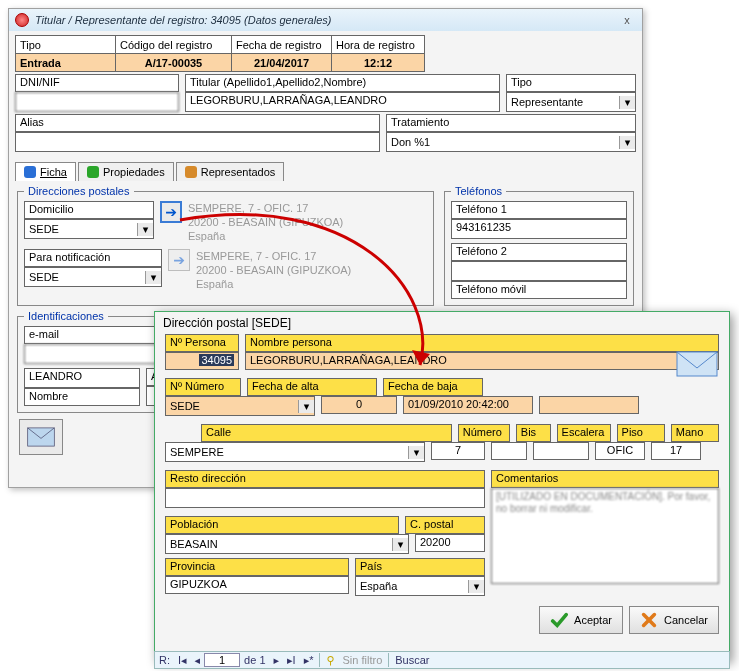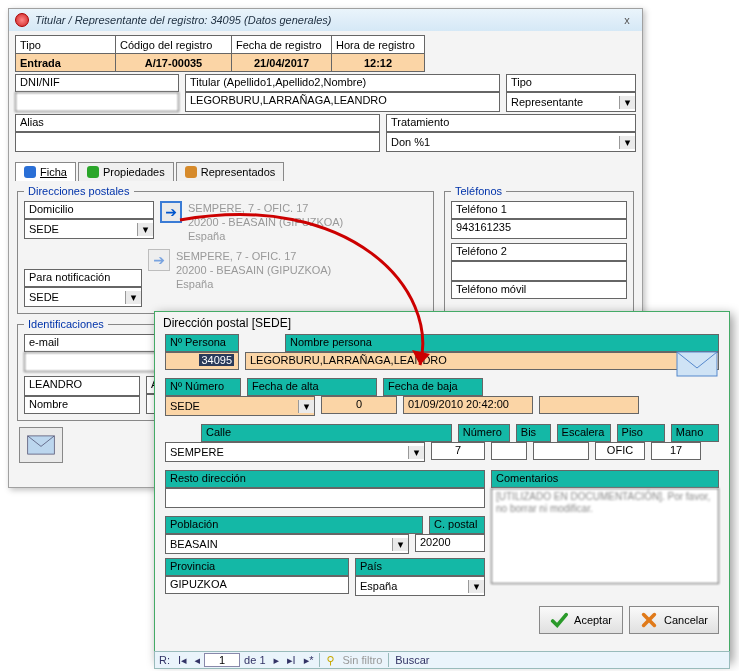--- a/index.html
+++ b/index.html
@@ -30,21 +30,21 @@
   .dropdown { display: flex; border: 1px solid #666; height: 20px; background:#fff; align-items:center; }
   .dropdown span { flex:1; padding: 0 4px; }
   .dropdown .dd { width:16px; text-align:center; border-left:1px solid #999; background:#eaeaea; cursor:default; }
   .arrowbtn { width: 22px; height: 22px; border:1px solid #888; background:#eaeaea; display:flex; align-items:center; justify-content:center; color:#0055cc; font-size:14px; }
   .addr-ghost { color:#999; font-size:11px; line-height:14px; }
   .envelope { width:44px; height:36px; border:1px solid #888; background:#eaeaea; display:flex; align-items:center; justify-content:center; margin:6px 0 0 4px; }
   .envelope svg { width:28px; height:20px; }
   .win2 { left: 154px; top: 311px; width: 576px; height: 350px; background:#f4f4f4; border:1px solid #4a6; box-shadow: 3px 3px 10px rgba(0,0,0,0.4); }
   .win2 .header { background:#f4f4f4; padding:4px 8px 0; font-size:12px; }
   .formcell { border:1px solid #666; background:#fff; padding:1px 4px; height:18px; }
-  .hdrcell { border:1px solid #666; background:#14b8a6; padding:1px 4px; height:18px; }
+  .hdrcell { border:1px solid #666; background:#fde047; padding:1px 4px; height:18px; }
   .sel-dark { background:#2a3a5a; color:#fff; }
   .btnbar { display:flex; justify-content:flex-end; gap:6px; padding:6px 10px; }
   .btn { border:1px solid #888; background:linear-gradient(#fafafa,#e0e0e0); padding:4px 10px; display:flex; align-items:center; gap:6px; min-width:80px; justify-content:center; }
   .navbar { position:absolute; left:154px; top:651px; width:576px; height:18px; background:#eaf4fb; border:1px solid #9bb; display:flex; align-items:center; font-size:11px; color:#336; }
   .navbar .c { padding:0 4px; }
   .navbar .sep { width:1px; height:14px; background:#9bb; margin:0 2px; }
   .navbar input { width:36px; height:14px; font-size:11px; text-align:center; border:1px solid #88a; }
   .arrow-red { position:absolute; pointer-events:none; }
   .comment-box { border:1px solid #666; background:#fff; padding:2px 4px; font-size:10px; line-height:12px; }
   .blur { filter: blur(1.2px); color:#888; }
@@ -138,21 +138,21 @@
             </div>
           </div>
           <div class="arrowbtn" style="border:2px solid #3a7bd5;">➔</div>
           <div class="addr-ghost">
             <div>SEMPERE, 7 - OFIC. 17</div>
             <div>20200 - BEASAIN (GIPUZKOA)</div>
             <div>España</div>
           </div>
         </div>
         <div class="row" style="align-items:flex-start; margin-top:6px;">
-          <div style="width:118px;margin-top:20px;">
+          <div style="width:138px;">
             <div class="lbl">Para notificación</div>
             <div class="dropdown">
               <span>SEDE</span>
               <div class="dd">▾</div>
             </div>
           </div>
           <div class="arrowbtn" style="opacity:.5;">➔</div>
           <div class="addr-ghost">
             <div>SEMPERE, 7 - OFIC. 17</div>
             <div>20200 - BEASAIN (GIPUZKOA)</div>
@@ -203,21 +203,21 @@
         <rect x="2" y="4" width="40" height="24" fill="#cfe3f5" stroke="#5588cc"></rect>
         <polyline points="2,4 22,20 42,4" fill="none" stroke="#5588cc"></polyline>
       </svg>
   </div>
   <div style="padding:4px 10px;">
 
     <div class="row">
       <div style="width:74px;">
         <div class="hdrcell">Nº Persona</div>
       </div>
-      <div style="flex:1;margin-left:40px;">
+      <div style="flex:1;">
         <div class="hdrcell">Nombre persona</div>
       </div>
     </div>
     <div class="row">
       <div style="width:74px;">
         <div class="formcell peach-light" style="text-align:right;">
           <span class="sel-dark" style="padding:0 2px;">34095</span>
         </div>
       </div>
       <div style="flex:1;">
@@ -300,21 +300,21 @@
 
     <div class="row" style="margin-top:8px;">
       <div style="width:320px;">
         <div class="hdrcell">Resto dirección</div>
         <div class="formcell" style="height:20px;"></div>
 
         <div class="row" style="margin-top:8px;">
           <div style="flex:1;">
               <div class="hdrcell">Población</div>
             </div>
-          <div style="width:56px;">
+          <div style="width:80px;">
               <div class="hdrcell">C. postal</div>
             </div>
         </div>
         <div class="row">
           <div style="flex:1;">
               <div class="dropdown">
                 <span>BEASAIN</span>
                 <div class="dd">▾</div>
               </div>
             </div>

